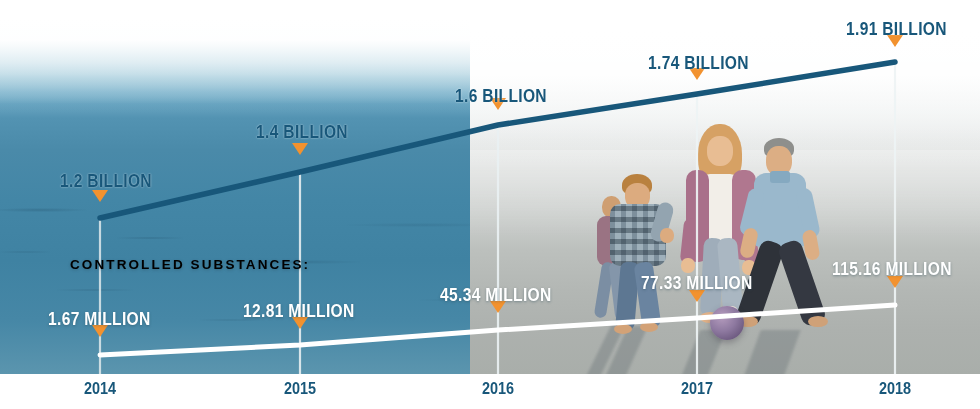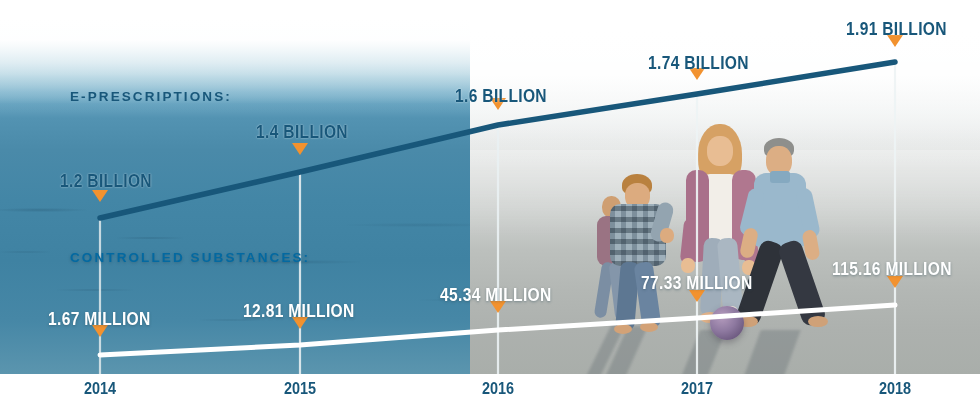--- a/index.html
+++ b/index.html
@@ -100,21 +100,21 @@
     white-space:nowrap;letter-spacing:.4px;
   }
   .val-label{position:absolute;font-size:19px;}
   .val-top{color:#18577a;text-shadow:0 0 2px rgba(255,255,255,.7);}
   .val-bot{color:#ffffff;text-shadow:0 1px 3px rgba(40,70,85,.45);}
   .legend{
     position:absolute;font-size:13.5px;font-weight:bold;letter-spacing:2.1px;
     font-family:"Liberation Sans",sans-serif;white-space:nowrap;
   }
   .legend-top{color:#18577a;left:70px;top:89px;}
-  .legend-bot{color:#0369a1;left:70px;top:250px;text-shadow:0 1px 3px rgba(40,70,85,.4);}
+  .legend-bot{color:#000000;left:70px;top:257px;text-shadow:0 1px 3px rgba(40,70,85,.4);}
   .year{
     position:absolute;top:379px;font-size:17px;color:#18577a;
     font-family:"Liberation Sans Narrow","Liberation Sans",sans-serif;
     font-weight:bold;transform:translateX(-50%) scaleX(.85);white-space:nowrap;
   }
   .axis-base{position:absolute;left:0;top:374px;width:980px;height:35px;background:#ffffff;}
 </style>
 </head>
 <body>
 
@@ -209,21 +209,20 @@
     </g>
     <g>
       <polygon points="92,325 108,325 100,337" fill="#f2922f"></polygon>
       <polygon points="292,317 308,317 300,329" fill="#f2922f"></polygon>
       <polygon points="490,301 506,301 498,313" fill="#f2922f"></polygon>
       <polygon points="689,290 705,290 697,302" fill="#f2922f"></polygon>
       <polygon points="887,276 903,276 895,288" fill="#f2922f"></polygon>
     </g>
   </svg>
 
-  <div class="legend legend-top">E-PRESCRIPTIONS:</div>
   <div class="legend legend-bot">CONTROLLED SUBSTANCES:</div>
 
   <div class="val-label val-top cond" style="left:60px;top:170px;">1.2 BILLION</div>
   <div class="val-label val-top cond" style="left:256px;top:121px;">1.4 BILLION</div>
   <div class="val-label val-top cond" style="left:455px;top:85px;">1.6 BILLION</div>
   <div class="val-label val-top cond" style="left:648px;top:52px;">1.74 BILLION</div>
   <div class="val-label val-top cond" style="left:846px;top:18px;">1.91 BILLION</div>
 
   <div class="val-label val-bot cond" style="left:48px;top:308px;">1.67 MILLION</div>
   <div class="val-label val-bot cond" style="left:243px;top:300px;">12.81 MILLION</div>

